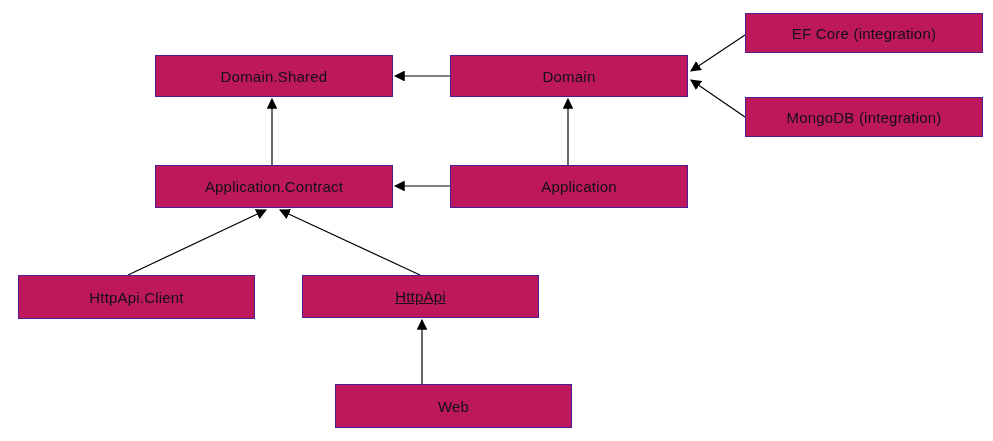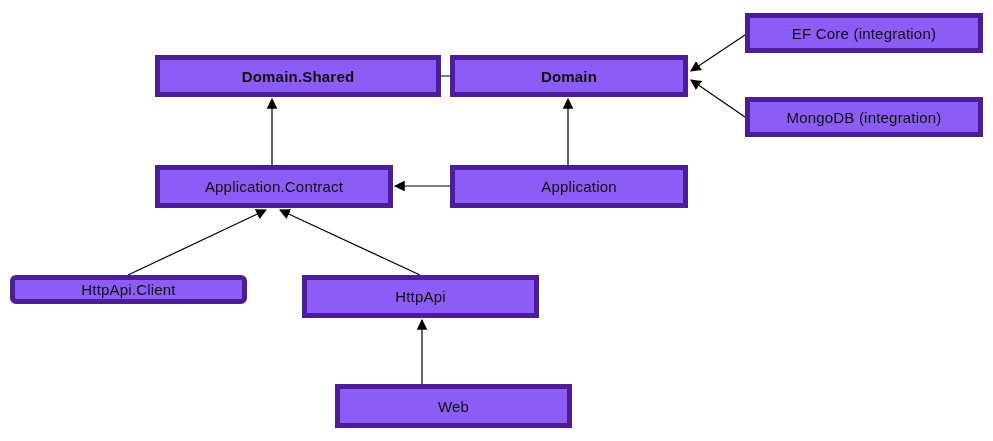--- a/index.html
+++ b/index.html
@@ -17,42 +17,42 @@
   }
   .edges-layer {
     position: absolute;
     left: 0;
     top: 0;
     width: 993px;
     height: 441px;
   }
   .node {
     position: absolute;
-    background: #8b5cf6;
-    border: 5px solid #4c1d95;
+    background: #be185d;
+    border: 1px solid #4c1d95;
     box-sizing: border-box;
     display: flex;
     align-items: center;
     justify-content: center;
     font-size: 15px;
     color: #111111;
     letter-spacing: 0.2px;
   }
   .node span {
     white-space: nowrap;
   }
   
-  .n-domain-shared        { left: 155px; top: 55px;  width: 286px; height: 42px; font-weight: bold; }
-  .n-domain               { left: 450px; top: 55px;  width: 238px; height: 42px; font-weight: bold; }
+  .n-domain-shared        { left: 155px; top: 55px;  width: 238px; height: 42px; }
+  .n-domain               { left: 450px; top: 55px;  width: 238px; height: 42px; }
   .n-ef-core              { left: 745px; top: 13px;  width: 238px; height: 40px; }
   .n-mongodb              { left: 745px; top: 97px;  width: 238px; height: 40px; }
   .n-application-contract { left: 155px; top: 165px; width: 238px; height: 43px; }
   .n-application          { left: 450px; top: 165px; width: 238px; height: 43px; padding-left: 20px; }
-  .n-httpapi-client       { left: 10px;  top: 275px; width: 237px; height: 29px; border-radius: 6px; }
-  .n-httpapi              { left: 302px; top: 275px; width: 237px; height: 43px; }
+  .n-httpapi-client       { left: 18px;  top: 275px; width: 237px; height: 44px; }
+  .n-httpapi              { left: 302px; top: 275px; width: 237px; height: 43px; text-decoration: underline; }
   .n-web                  { left: 302px; top: 384px; width: 237px; height: 44px; margin-left: 33px; }
 </style>
 </head>
 <body>
 
 <div class="canvas">
 
   <svg class="edges-layer" width="993" height="441" viewBox="0 0 993 441" xmlns="http://www.w3.org/2000/svg">
     <defs>
       <marker id="arrow" viewBox="0 0 10 10" refX="9" refY="5" markerWidth="9" markerHeight="9" orient="auto-start-reverse">

